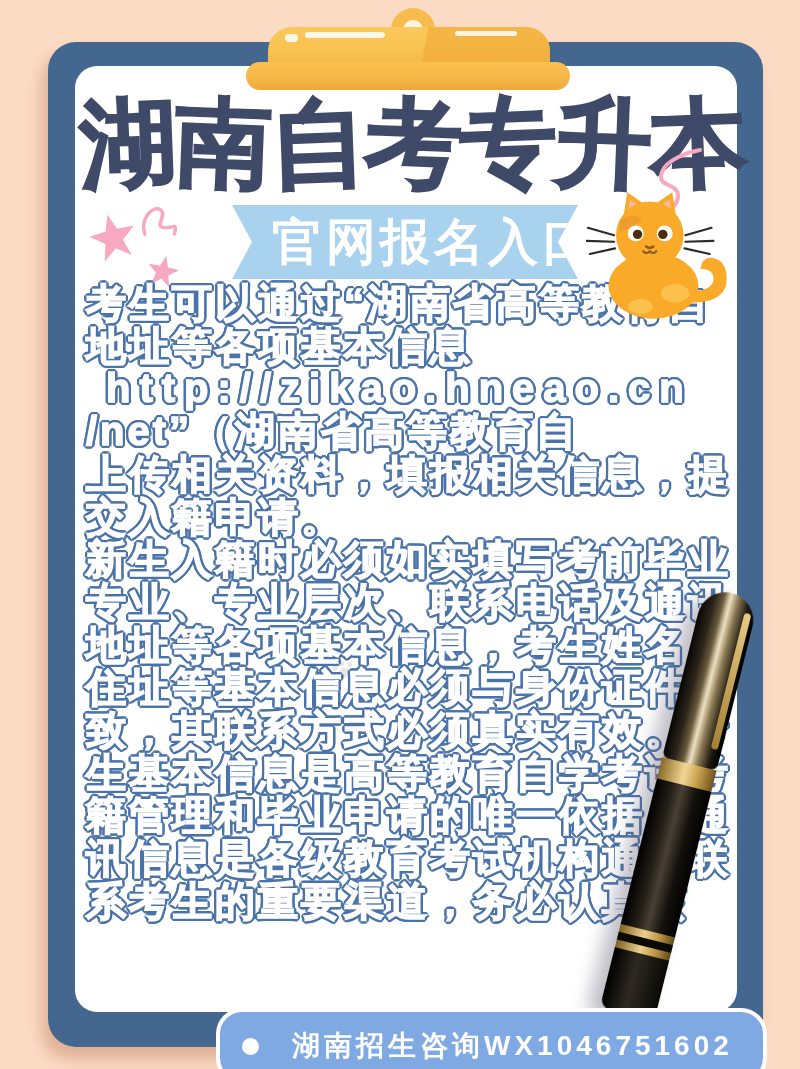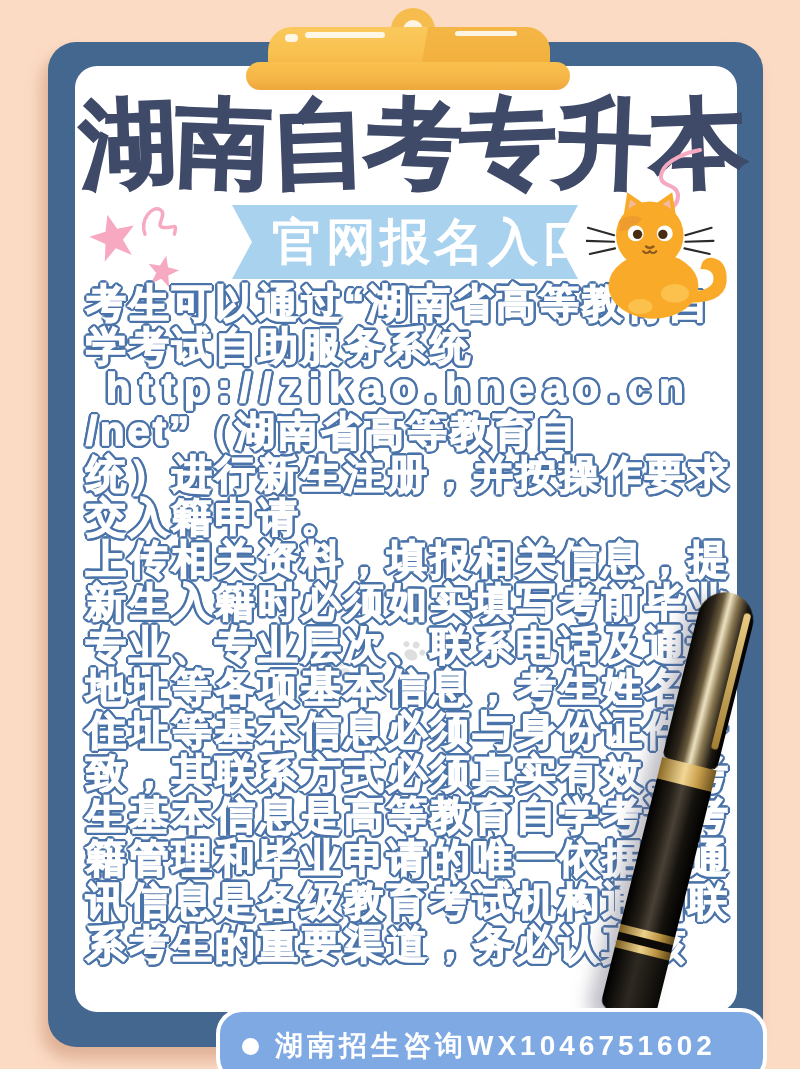--- a/index.html
+++ b/index.html
@@ -77,21 +77,21 @@
   .pen-nib { position:absolute; bottom:-34px; left:13px; width:30px; height:40px;
     clip-path:polygon(50% 100%,2% 8%,98% 8%);
     background:linear-gradient(120deg,#e8e4da,#979083 60%,#5d5749); }
 
   
   .footer-bar { position:absolute; left:216px; top:1008px; width:551px; height:76px;
     background:#7fa9e3; border:4px solid #fff; border-radius:26px; z-index:8;
     display:flex; align-items:center; }
   .footer-dot { width:17px; height:17px; border-radius:50%; background:#fff; margin-left:22px; flex:0 0 auto; }
   .footer-label { color:#fff; font-size:28px; font-weight:600; letter-spacing:4px;
-    margin-left:16px; white-space:nowrap; }
+    margin-left:33px; white-space:nowrap; }
 </style>
 </head>
 <body>
 
 <div class="canvas">
 
   <div class="board"></div>
   <div class="paper"></div>
 
   <div>
@@ -157,26 +157,25 @@
   </svg>
   <svg class="deco" style="left:330px;top:656px;width:26px;height:26px;opacity:.6;transform:rotate(-15deg);z-index:2" viewBox="0 0 40 40">
     <ellipse cx="20" cy="26" rx="9" ry="7" fill="#d8d8d8"></ellipse>
     <circle cx="8" cy="16" r="4" fill="#d8d8d8"></circle>
       <circle cx="20" cy="11" r="4.5" fill="#d8d8d8"></circle>
       <circle cx="32" cy="16" r="4" fill="#d8d8d8"></circle>
   </svg>
 
   <div class="body-text">
       <div class="body-line">考生可以通过“湖南省高等教育自</div>
-      <div class="body-line">学考试自助服务系统</div>
+      <div class="body-line">地址等各项基本信息</div>
       <div class="body-line latin">http://zikao.hneao.cn</div>
       <div class="body-line">/net”（湖南省高等教育自</div>
-      <div class="body-line">统）进行新生注册，并按操作要求</div>
+      <div class="body-line">上传相关资料，填报相关信息，提</div>
       <div class="body-line">交入籍申请。</div>
-      <div class="body-line">上传相关资料，填报相关信息，提</div>
       <div class="body-line">新生入籍时必须如实填写考前毕业</div>
       <div class="body-line">专业、专业层次、联系电话及通讯</div>
       <div class="body-line">地址等各项基本信息，考生姓名、</div>
       <div class="body-line">住址等基本信息必须与身份证件一</div>
       <div class="body-line">致，其联系方式必须真实有效。考</div>
       <div class="body-line">生基本信息是高等教育自学考试考</div>
       <div class="body-line">籍管理和毕业申请的唯一依据，通</div>
       <div class="body-line">讯信息是各级教育考试机构通知联</div>
       <div class="body-line">系考生的重要渠道，务必认真核</div>
     </div>

